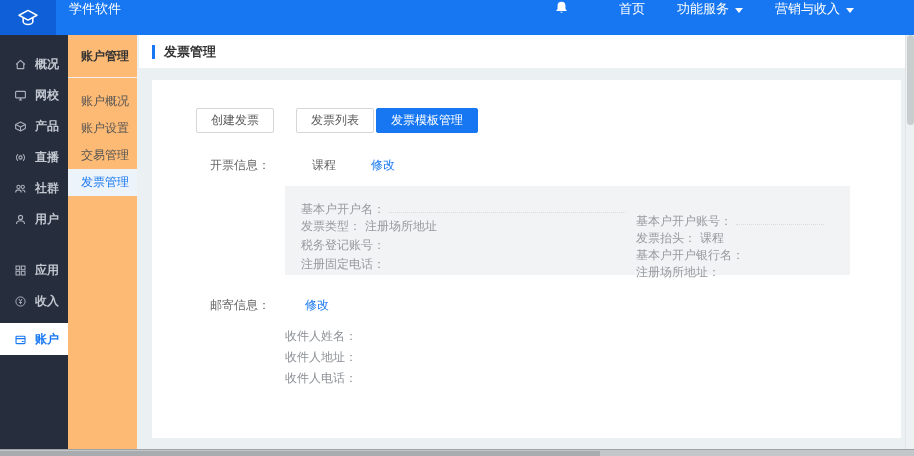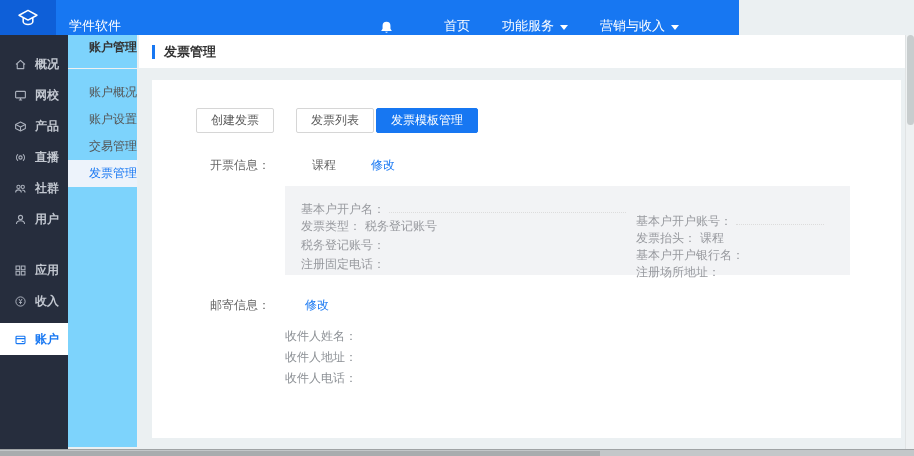--- a/index.html
+++ b/index.html
@@ -1,41 +1,41 @@
 <!DOCTYPE html>
 <html><head>
 <meta charset="utf-8">
 <style>
   * { margin:0; padding:0; box-sizing:border-box; }
   html,body { width:914px; height:456px; overflow:hidden; }
   body { font-family:"Liberation Sans","DejaVu Sans",sans-serif; font-size:12px; position:relative; background:#ebf0f2; }
 
   
-  .header { position:absolute; top:0; left:0; width:739px; height:35px; background:#1777f2; display:flex; align-items:flex-end; z-index:10; }
+  .header { position:absolute; top:0; left:0; width:914px; height:35px; background:#1777f2; display:flex; align-items:flex-start; z-index:10; }
   .logo-box { width:56px; height:35px; background:#0e5fd8; display:flex; align-items:center; justify-content:center; flex:0 0 auto; }
   .brand { color:#fff; font-size:13px; margin-left:13px; }
   .header-spacer { flex:1; }
   .bell-wrap { color:#fff; margin-right:18px; display:flex; align-items:center; cursor:pointer; }
   .top-nav { display:flex; align-items:center; color:#fff; padding-right:60px; }
   .top-nav-item { display:flex; align-items:center; font-size:13px; margin-left:32px; cursor:pointer; }
   .caret { width:0; height:0; border-left:4px solid transparent; border-right:4px solid transparent; border-top:5px solid #fff; margin-left:6px; margin-top:2px; }
 
   
   .sidebar { position:absolute; top:35px; left:0; width:68px; height:421px; background:#262d3d; color:#c2c7d0; }
   .side-group1 { padding-top:14px; }
   .side-item { height:31px; display:flex; align-items:center; padding-left:13px; cursor:pointer; }
   .side-item .sicon { width:14px; height:14px; display:flex; align-items:center; justify-content:center; color:#aab0bc; }
   .side-item .slabel { margin-left:8px; font-size:12px; font-weight:bold; }
   .side-gap { height:20px; }
   .side-gap2 { height:6px; }
   .side-item.active { background:#ffffff; color:#1777f2; height:32px; }
   .side-item.active .sicon { color:#1777f2; }
 
   
-  .subnav { position:absolute; top:26px; left:68px; width:70px; height:421px; background:#7dd3fc; border-right:1px solid #eef0f2;text-align:right; }
+  .subnav { position:absolute; top:35px; left:68px; width:70px; height:421px; background:#fdba74; border-right:1px solid #eef0f2; }
   .subnav-title { color:#333; font-size:12px; font-weight:bold; padding:13px 0 12px 13px; }
   .subnav-divider { height:1px; background:#f0f0f0; margin:0 0 10px 0; }
   .subnav-item { height:27px; line-height:27px; padding-left:13px; color:#555; cursor:pointer; }
   .subnav-item.active { background:#edf3fb; color:#1777f2; }
 
   
   .content { position:absolute; top:35px; left:139px; width:766px; height:421px; background:#ebf0f2; }
   .title-row { height:33px; background:#fff; display:flex; align-items:center; padding-left:13px; }
   .title-accent { width:3px; height:14px; background:#1777f2; margin-right:9px; }
   .page-title { color:#333; font-size:13px; font-weight:bold; }
@@ -230,21 +230,21 @@
     </div>
 
     <div class="panel">
       <div class="panel-col left">
         <div class="field dotted">
           <span class="flabel">基本户开户名：</span>
           <span class="fvalue"></span>
         </div>
         <div class="field">
           <span class="flabel">发票类型：</span>
-          <span class="fvalue">税务登记账号</span>
+          <span class="fvalue">注册场所地址</span>
         </div>
         <div class="field">
           <span class="flabel">税务登记账号：</span>
           <span class="fvalue"></span>
         </div>
         <div class="field">
           <span class="flabel">注册固定电话：</span>
           <span class="fvalue"></span>
         </div>
       </div>

